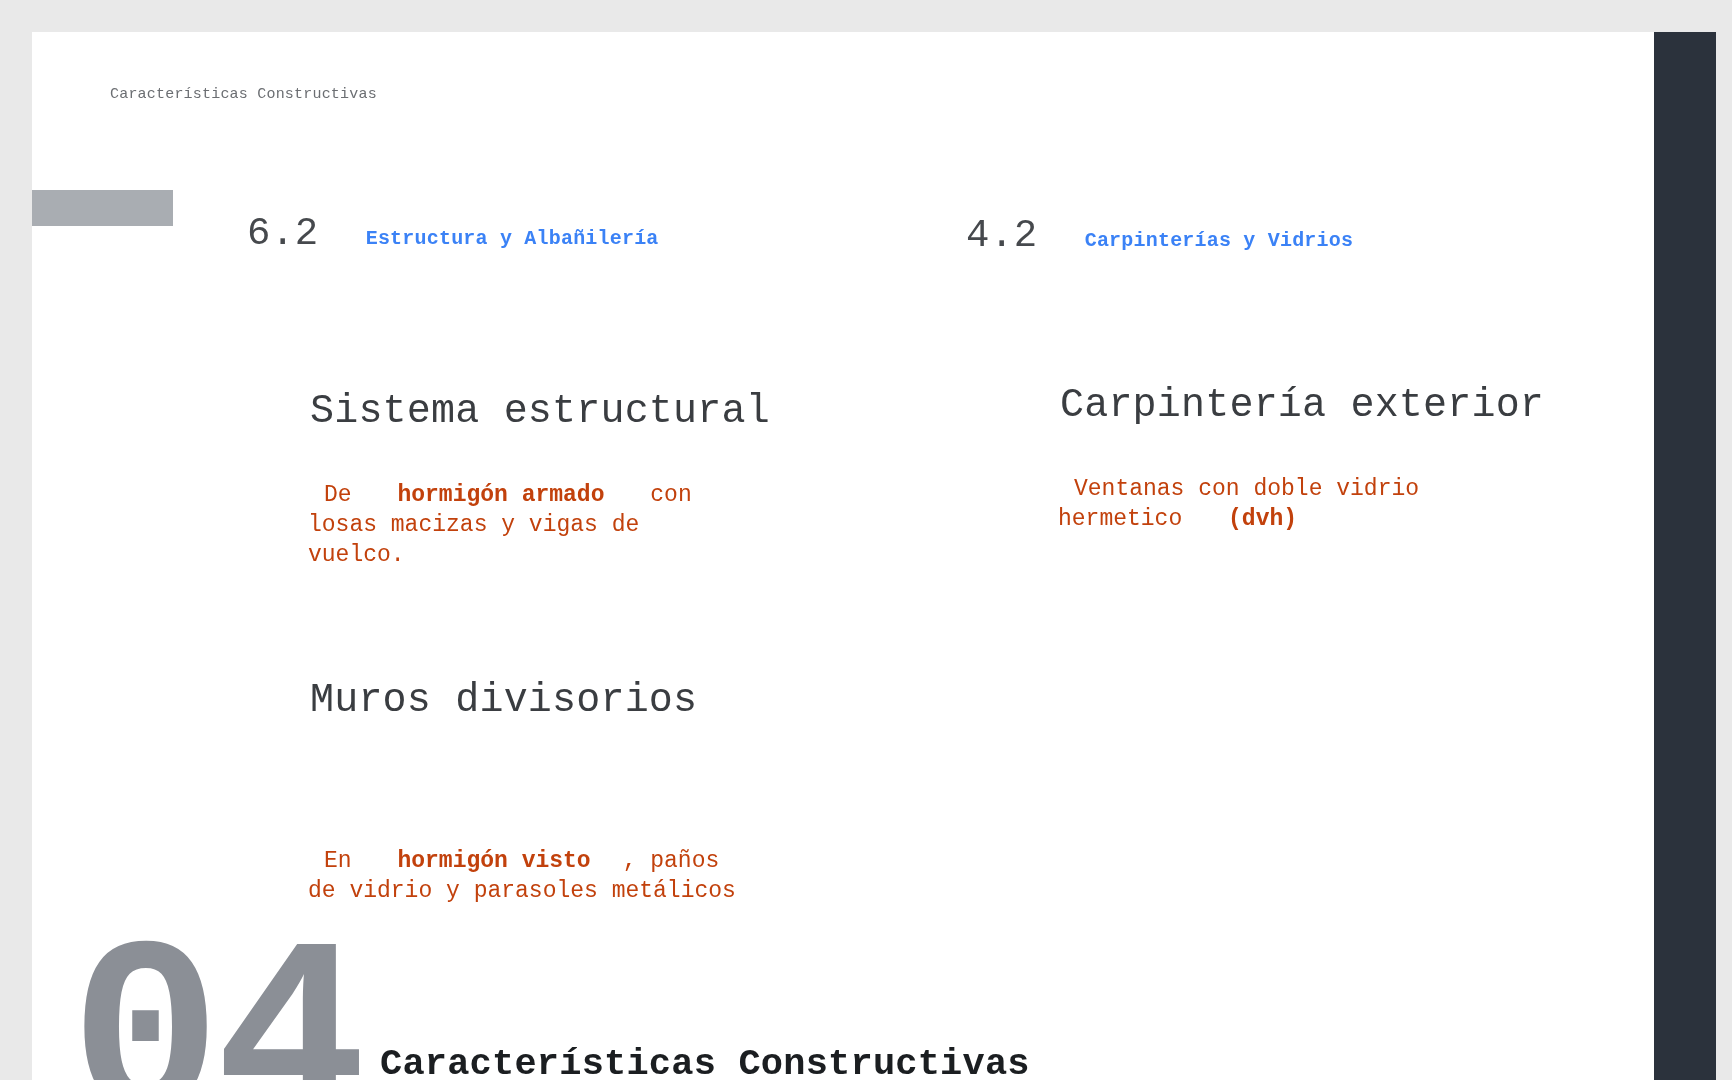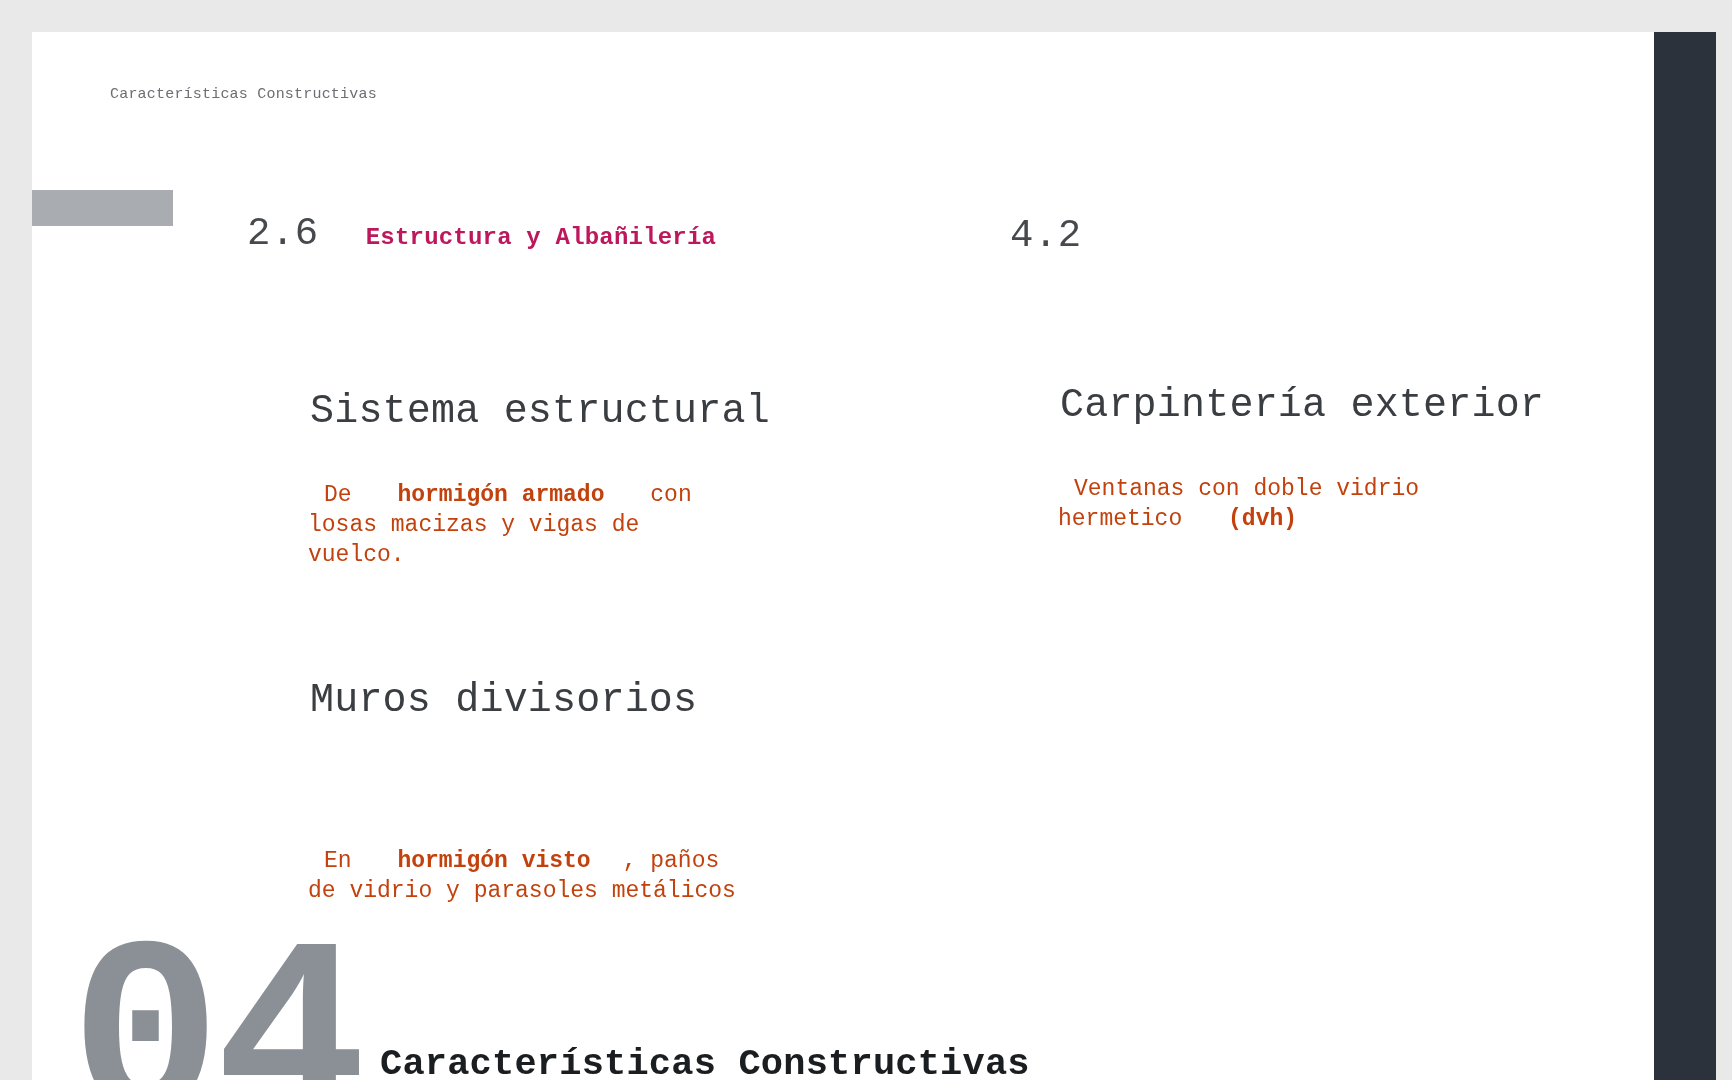--- a/index.html
+++ b/index.html
@@ -33,31 +33,31 @@
   }
 
   .col-heading {
     position: absolute;
     display: flex;
     align-items: baseline;
     gap: 15px;
     white-space: nowrap;
   }
   .col-heading.left  { left: 183px; top: 148px; }
-  .col-heading.right { left: 902px; top: 150px; margin-left: 44px; }
+  .col-heading.right { left: 902px; top: 150px; }
   .col-heading .num {
     font-size: 39px;
     font-weight: 300;
     color: #46494d;
     letter-spacing: 0.5px;
   }
   .col-heading .label {
-    font-size: 24px;
+    font-size: 20px;
     font-weight: 700;
-    color: #be185d;
+    color: #3b82f6;
     letter-spacing: 0.2px;
   }
 
   .sections {
     position: absolute;
     width: 540px;
     margin-left: 13px;
   }
   .sections.left  { left: 217px; top: 310px; }
   .sections.right { left: 967px; top: 304px; }
@@ -115,26 +115,27 @@
 </head>
 <body>
 
 <div class="slide">
 
   <div class="eyebrow">Características Constructivas</div>
 
   <div class="accent-bar" style="background: rgb(169, 173, 178);"></div>
 
   <div class="col-heading left">
-    <span class="num">2.6</span>
+    <span class="num">6.2</span>
     <span class="label">Estructura y Albañilería</span>
   </div>
 
   <div class="col-heading right">
     <span class="num">4.2</span>
+    <span class="label">Carpinterías y Vidrios</span>
   </div>
 
   <div class="sections left">
     <div class="section">
       <div class="section-heading">Sistema estructural</div>
       <div class="section-body"><span>De </span><b>hormigón armado</b><span> con losas macizas y vigas de vuelco.</span></div>
     </div>
     <div class="section">
       <div class="section-heading">Muros divisorios</div>
     </div>

